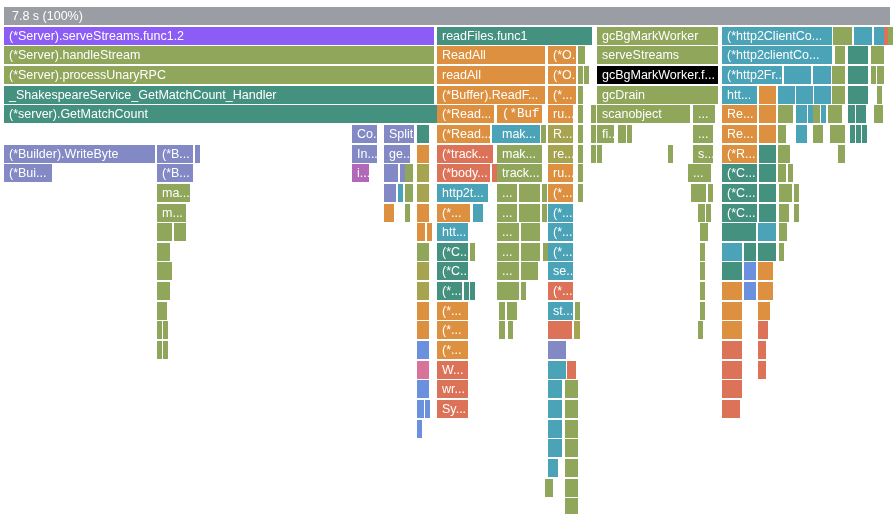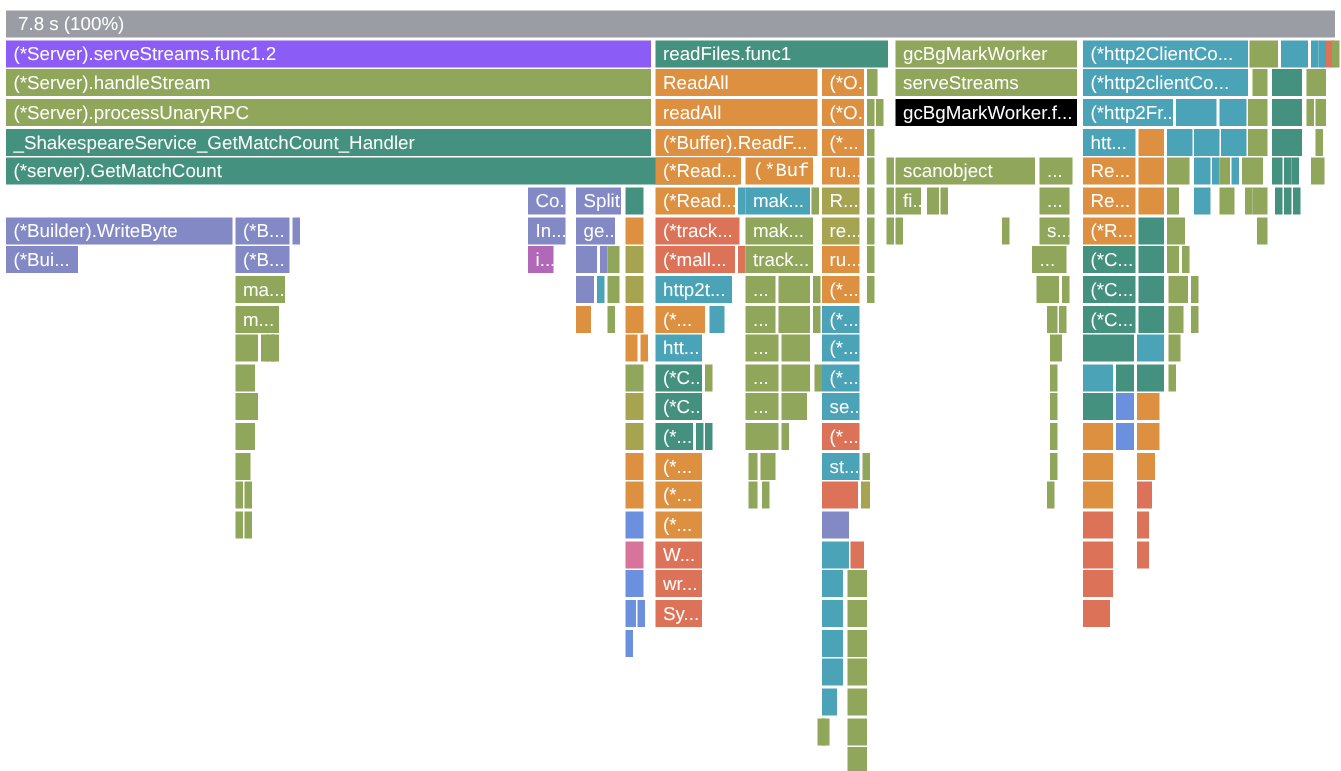--- a/index.html
+++ b/index.html
@@ -58,20 +58,21 @@
     <div class="frame" style="left: 784px; top: 65.95px; width: 27px; height: 18px; background: rgb(75, 163, 183);"></div>
     <div class="frame" style="left: 813px; top: 65.95px; width: 18px; height: 18px; background: rgb(75, 163, 183);"></div>
     <div class="frame" style="left: 832px; top: 65.95px; width: 13px; height: 18px; background: rgb(143, 166, 91);"></div>
     <div class="frame" style="left: 848px; top: 65.95px; width: 20px; height: 18px; background: rgb(69, 145, 127);"></div>
     <div class="frame" style="left: 871px; top: 65.95px; width: 4px; height: 18px; background: rgb(143, 166, 91);"></div>
     <div class="frame" style="left: 877px; top: 65.95px; width: 7px; height: 18px; background: rgb(143, 166, 91);"></div>
     <div class="frame" style="left: 4px; top: 85.6px; width: 430px; height: 18px; background: rgb(69, 145, 127);">_ShakespeareService_GetMatchCount_Handler</div>
     <div class="frame" style="left: 437px; top: 85.6px; width: 108px; height: 18px; background: rgb(221, 145, 64);">(*Buffer).ReadF...</div>
     <div class="frame" style="left: 548px; top: 85.6px; width: 28px; height: 18px; background: rgb(221, 145, 64);">(*...</div>
     <div class="frame" style="left: 578px; top: 85.6px; width: 4px; height: 18px; background: rgb(143, 166, 91);"></div>
+    <div class="frame" style="left: 597px; top: 85.6px; width: 121px; height: 18px; background: rgb(143, 166, 91);">gcDrain</div>
     <div class="frame" style="left: 722px; top: 85.6px; width: 35px; height: 18px; background: rgb(75, 163, 183);">htt...</div>
     <div class="frame" style="left: 759px; top: 85.6px; width: 17px; height: 18px; background: rgb(221, 145, 64);"></div>
     <div class="frame" style="left: 778px; top: 85.6px; width: 17px; height: 18px; background: rgb(75, 163, 183);"></div>
     <div class="frame" style="left: 796px; top: 85.6px; width: 17px; height: 18px; background: rgb(75, 163, 183);"></div>
     <div class="frame" style="left: 814px; top: 85.6px; width: 17px; height: 18px; background: rgb(75, 163, 183);"></div>
     <div class="frame" style="left: 832px; top: 85.6px; width: 13px; height: 18px; background: rgb(143, 166, 91);"></div>
     <div class="frame" style="left: 848px; top: 85.6px; width: 20px; height: 18px; background: rgb(69, 145, 127);"></div>
     <div class="frame" style="left: 877px; top: 85.6px; width: 4px; height: 18px; background: rgb(143, 166, 91);"></div>
     <div class="frame" style="left: 4px; top: 105.25px; width: 488px; height: 18px; background: rgb(69, 145, 127);">(*server).GetMatchCount</div>
     <div class="frame" style="left: 437px; top: 105.25px; width: 57px; height: 18px; background: rgb(221, 145, 64);">(*Read...</div>
@@ -136,21 +137,21 @@
     <div class="frame" style="left: 759px; top: 144.55px; width: 17px; height: 18px; background: rgb(69, 145, 127);"></div>
     <div class="frame" style="left: 778px; top: 144.55px; width: 12px; height: 18px; background: rgb(143, 166, 91);"></div>
     <div class="frame" style="left: 838px; top: 144.55px; width: 7px; height: 18px; background: rgb(143, 166, 91);"></div>
     <div class="frame" style="left: 4px; top: 164.2px; width: 48px; height: 18px; background: rgb(130, 137, 196);">(*Bui...</div>
     <div class="frame" style="left: 157px; top: 164.2px; width: 36px; height: 18px; background: rgb(130, 137, 196);">(*B...</div>
     <div class="frame" style="left: 352px; top: 164.2px; width: 17px; height: 18px; background: rgb(177, 104, 184);">i...</div>
     <div class="frame" style="left: 384px; top: 164.2px; width: 14px; height: 18px; background: rgb(130, 137, 196);"></div>
     <div class="frame" style="left: 400px; top: 164.2px; width: 3px; height: 18px; background: rgb(130, 137, 196);"></div>
     <div class="frame" style="left: 405px; top: 164.2px; width: 8px; height: 18px; background: rgb(143, 166, 91);"></div>
     <div class="frame" style="left: 417px; top: 164.2px; width: 12px; height: 18px; background: rgb(166, 163, 81);"></div>
-    <div class="frame" style="left: 437px; top: 164.2px; width: 53px; height: 18px; background: rgb(220, 115, 88);">(*mall...</div>
+    <div class="frame" style="left: 437px; top: 164.2px; width: 53px; height: 18px; background: rgb(220, 115, 88);">(*body...</div>
     <div class="frame" style="left: 492px; top: 164.2px; width: 2px; height: 18px; background: rgb(220, 115, 88);"></div>
     <div class="frame" style="left: 497px; top: 164.2px; width: 45px; height: 18px; background: rgb(143, 166, 91);">track...</div>
     <div class="frame" style="left: 548px; top: 164.2px; width: 25px; height: 18px; background: rgb(221, 145, 64);">ru...</div>
     <div class="frame" style="left: 578px; top: 164.2px; width: 4px; height: 18px; background: rgb(143, 166, 91);"></div>
     <div class="frame" style="left: 688px; top: 164.2px; width: 23px; height: 18px; background: rgb(143, 166, 91);">...</div>
     <div class="frame" style="left: 722px; top: 164.2px; width: 35px; height: 18px; background: rgb(69, 145, 127);">(*C...</div>
     <div class="frame" style="left: 759px; top: 164.2px; width: 17px; height: 18px; background: rgb(69, 145, 127);"></div>
     <div class="frame" style="left: 778px; top: 164.2px; width: 8px; height: 18px; background: rgb(143, 166, 91);"></div>
     <div class="frame" style="left: 788px; top: 164.2px; width: 2px; height: 18px; background: rgb(143, 166, 91);"></div>
     <div class="frame" style="left: 157px; top: 183.85px; width: 33px; height: 18px; background: rgb(143, 166, 91);">ma...</div>

